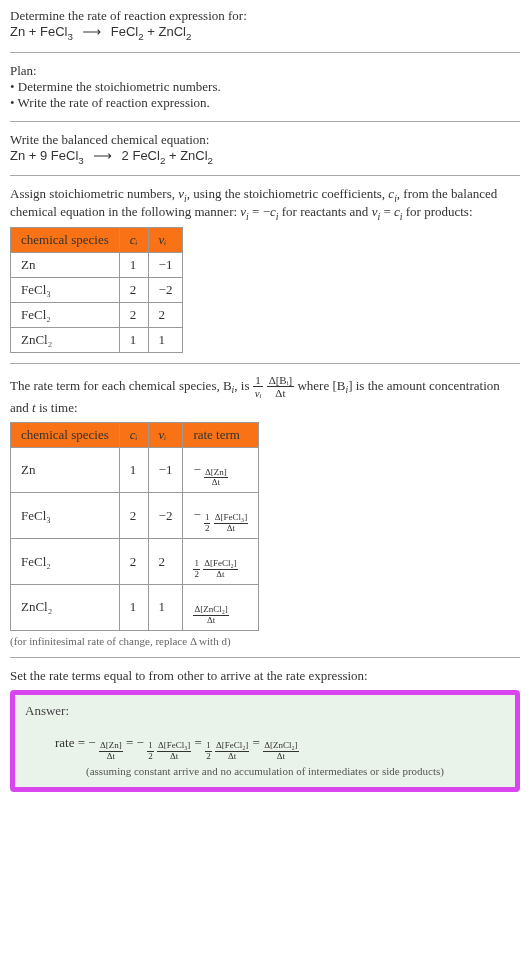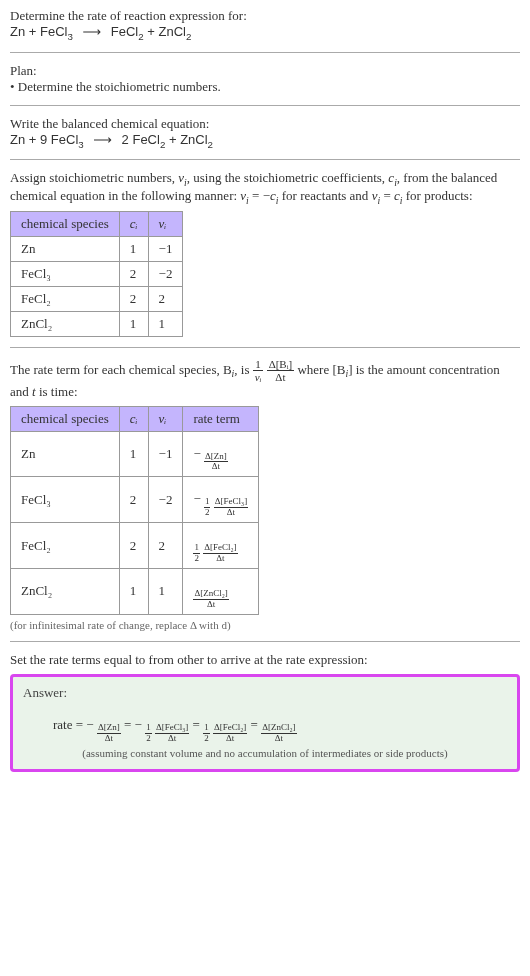--- a/index.html
+++ b/index.html
@@ -21,21 +21,21 @@
   border-collapse: collapse;
   margin-top: 6px;
 }
 table.data th, table.data td {
   border: 1px solid #999;
   padding: 4px 10px;
   text-align: left;
   font-size: 13px;
   font-weight: normal;
 }
-table.data th { background: #c4b5fd; }
+table.data th { background: #f97316; }
 
 .frac {
   display: inline-block;
   vertical-align: middle;
   text-align: center;
   font-size: 11px;
   line-height: 1.1;
 }
 .frac .num { display: block; border-bottom: 1px solid #333; padding: 0 2px; }
 .frac .den { display: block; padding: 0 2px; }
@@ -47,21 +47,21 @@
   font-size: 9px;
   line-height: 1.1;
 }
 .fracsm .num { display: block; border-bottom: 1px solid #333; padding: 0 1px; margin-top: 16px; }
 .fracsm .den { display: block; padding: 0 1px; }
 
 .note { font-size: 11px; color: #666; margin-top: 4px; }
 
 .answer-box {
   background: #eaf3ea;
-  border: 3px solid #d946ef;
+  border: 5px solid #d946ef;
   border-radius: 4px;
   padding: 8px 10px 10px;
   margin-top: 6px;
 }
 .answer-label { font-size: 13px; color: #444; margin-bottom: 6px; }
 .answer-eq { padding-left: 30px; font-size: 13px; }
 .answer-note { font-size: 11px; color: #555; text-align: center; margin-top: 4px; }
 
 .inline-mid { vertical-align: middle; }
 .it { font-style: italic; }
@@ -76,20 +76,21 @@
     <span class="arrow">⟶</span>
     <span>FeCl</span><sub>2</sub><span> + ZnCl</span><sub>2</sub>
   </div>
 </div>
 
 <hr>
 
 <div class="section">
   <div>Plan:</div>
   <div>• <span>Determine the stoichiometric numbers.</span></div>
+  <div>• <span>Write the rate of reaction expression.</span></div>
 </div>
 
 <hr>
 
 <div class="section">
   <div>Write the balanced chemical equation:</div>
   <div class="eq">
     <span>Zn + 9 FeCl</span><sub>3</sub>
     <span class="arrow">⟶</span>
     <span>2 FeCl</span><sub>2</sub><span> + ZnCl</span><sub>2</sub>
@@ -204,15 +205,15 @@
       <span class="inline-mid"> = </span>
       <span class="inline-mid">−</span>
       <span class="fracsm inline-mid"><span class="num">1</span><span class="den">2</span></span>
       <span class="fracsm inline-mid"><span class="num">Δ[FeCl₃]</span><span class="den">Δt</span></span>
       <span class="inline-mid"> = </span>
       <span class="fracsm inline-mid"><span class="num">1</span><span class="den">2</span></span>
       <span class="fracsm inline-mid"><span class="num">Δ[FeCl₂]</span><span class="den">Δt</span></span>
       <span class="inline-mid"> = </span>
       <span class="fracsm inline-mid"><span class="num">Δ[ZnCl₂]</span><span class="den">Δt</span></span>
     </div>
-    <div class="answer-note">(assuming constant volume and no accumulation of intermediates or side products)</div>
+    <div class="answer-note">(assuming constant arrive and no accumulation of intermediates or side products)</div>
   </div>
 </div>
 
 </body></html>

